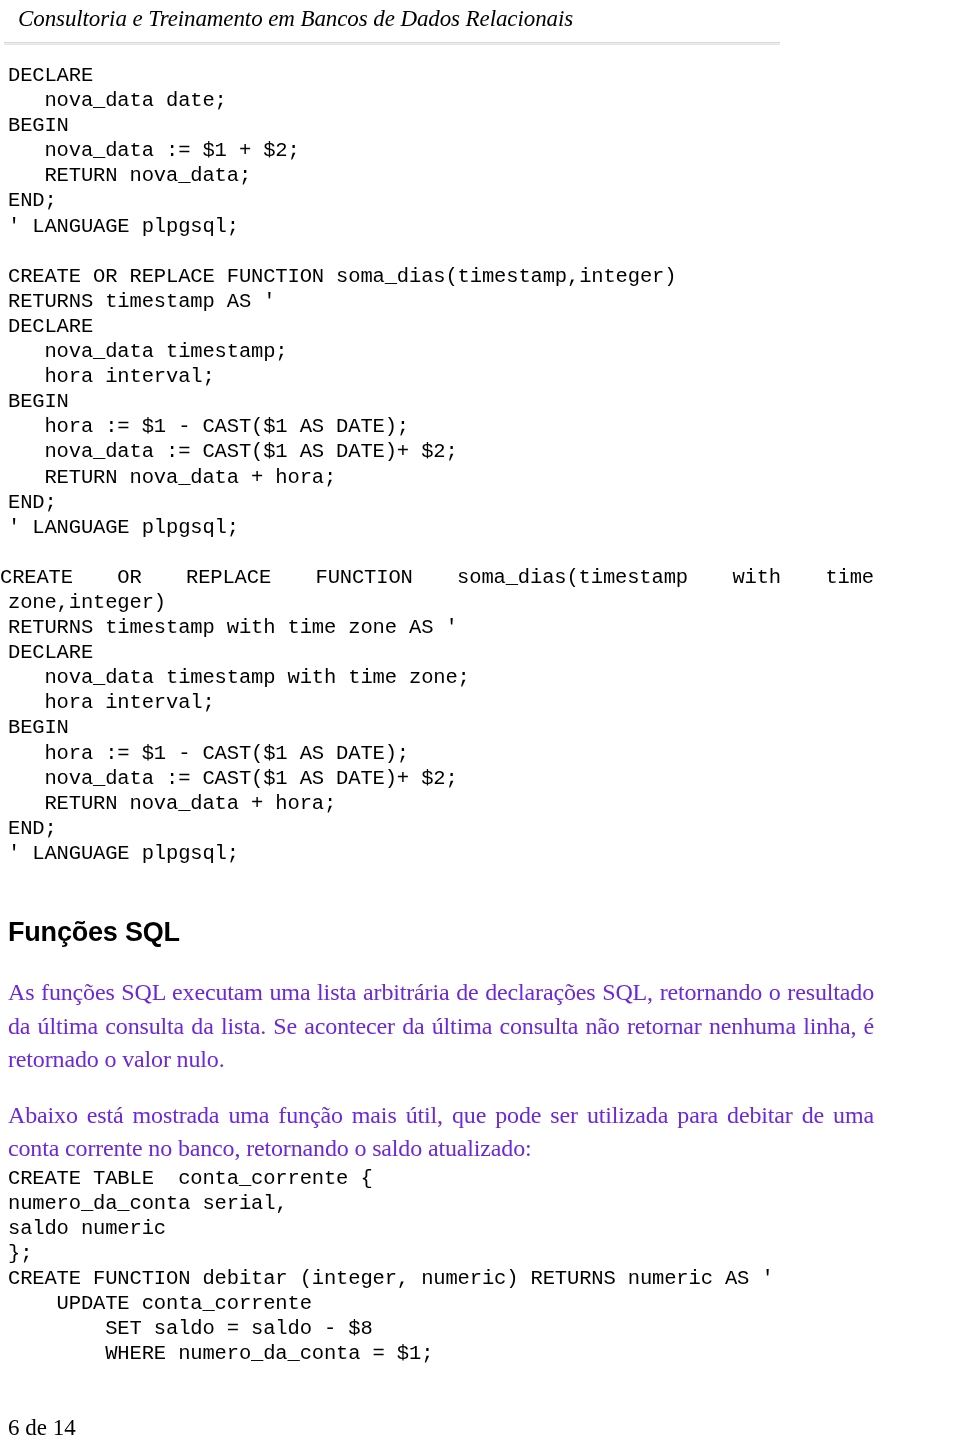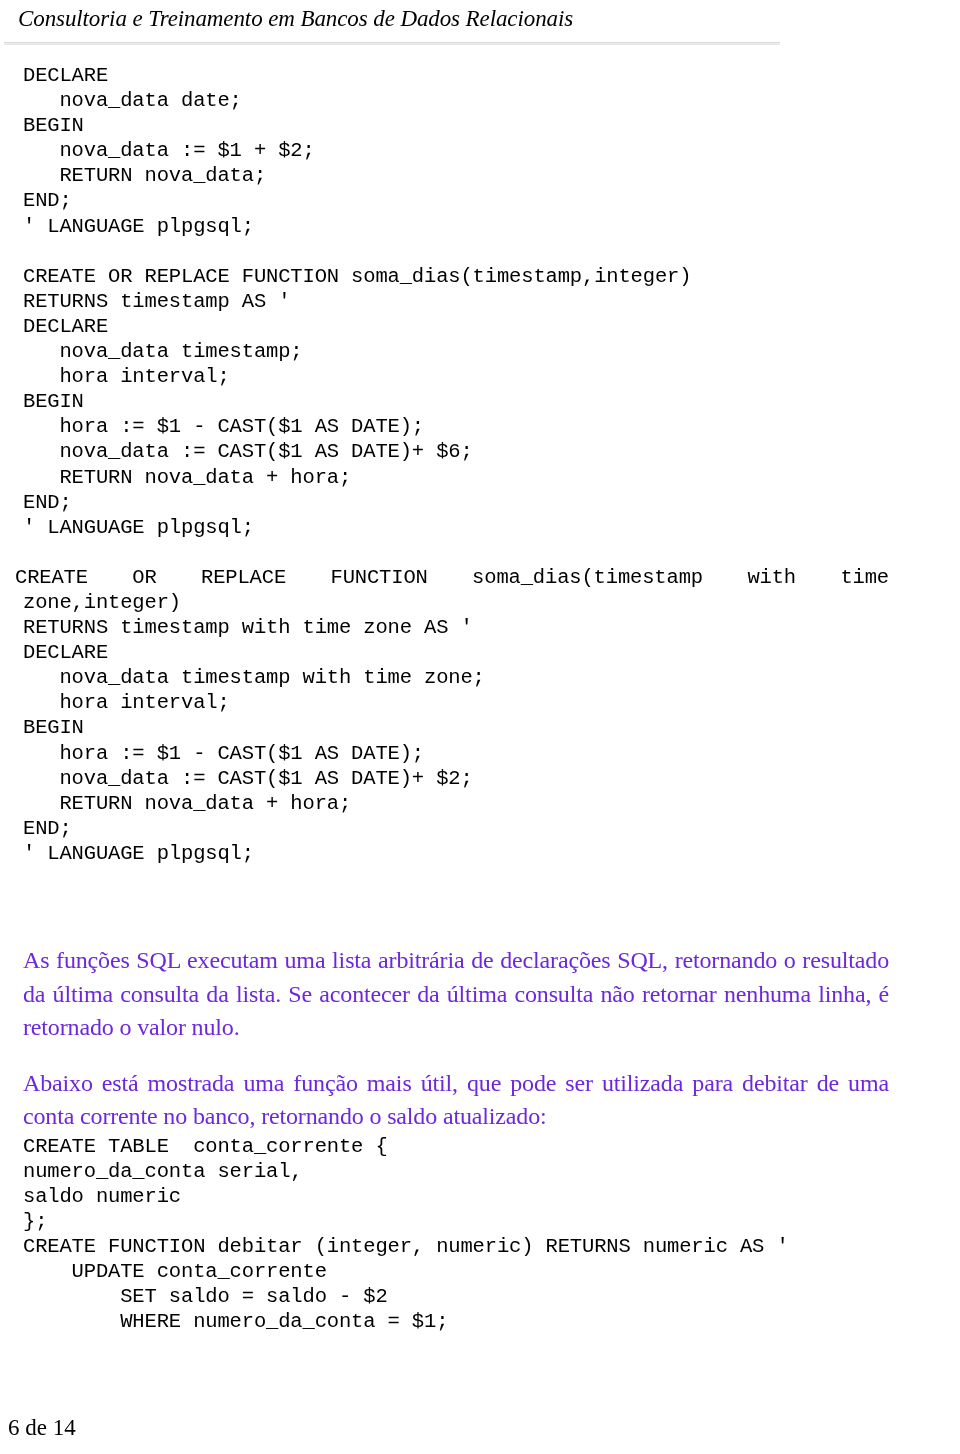--- a/index.html
+++ b/index.html
@@ -47,21 +47,21 @@
     background: linear-gradient(to bottom,
                 #ffffff 0px, #ffffff 1px,
                 #d8d8d8 1px, #d8d8d8 2px,
                 #efefef 2px, #efefef 3px,
                 #e4e4e4 3px, #e4e4e4 4px);
   }
 
   
   .content {
     position: absolute;
-    left: 15px;
+    left: 0;
     top: 63px;
     width: 876px;
   }
 
   pre.code {
     margin: 0;
     padding: 0 0 0 8px;
     font-family: "Liberation Mono", "DejaVu Sans Mono", monospace;
     font-size: 20.5px;
     line-height: 25.1px;
@@ -147,21 +147,21 @@
 
     <div class="spacer-blankline"></div>
 
     <pre class="code">CREATE OR REPLACE FUNCTION soma_dias(timestamp,integer)
 RETURNS timestamp AS '
 DECLARE
    nova_data timestamp;
    hora interval;
 BEGIN
    hora := $1 - CAST($1 AS DATE);
-   nova_data := CAST($1 AS DATE)+ $6;
+   nova_data := CAST($1 AS DATE)+ $2;
    RETURN nova_data + hora;
 END;
 ' LANGUAGE plpgsql;</pre>
 
     <div class="spacer-blankline"></div>
 
     <div class="code-justified">CREATE OR REPLACE FUNCTION soma_dias(timestamp with time</div>
 
     <pre class="code">zone,integer)
 RETURNS timestamp with time zone AS '
@@ -170,36 +170,37 @@
    hora interval;
 BEGIN
    hora := $1 - CAST($1 AS DATE);
    nova_data := CAST($1 AS DATE)+ $2;
    RETURN nova_data + hora;
 END;
 ' LANGUAGE plpgsql;</pre>
 
     <div class="gap-before-heading"></div>
 
+    <h2 class="section-heading">Funções SQL</h2>
 
     <div class="gap-after-heading"></div>
 
     <p class="body-text">As funções SQL executam uma lista arbitrária de declarações SQL, retornando o resultado da última consulta da lista. Se acontecer da última consulta não retornar nenhuma linha, é retornado o valor nulo.</p>
 
     <div class="gap-between-paras"></div>
 
     <p class="body-text">Abaixo está mostrada uma função mais útil, que pode ser utilizada para debitar de uma conta corrente no banco, retornando o saldo atualizado:</p>
 
     <pre class="code">CREATE TABLE  conta_corrente {
 numero_da_conta serial,
 saldo numeric
 };
 CREATE FUNCTION debitar (integer, numeric) RETURNS numeric AS '
     UPDATE conta_corrente
-        SET saldo = saldo - $2
+        SET saldo = saldo - $8
         WHERE numero_da_conta = $1;</pre>
 
   </div>
 
   <div class="doc-footer">
     <div class="page-number">6 de 14</div>
   </div>
 
 </div>
 

